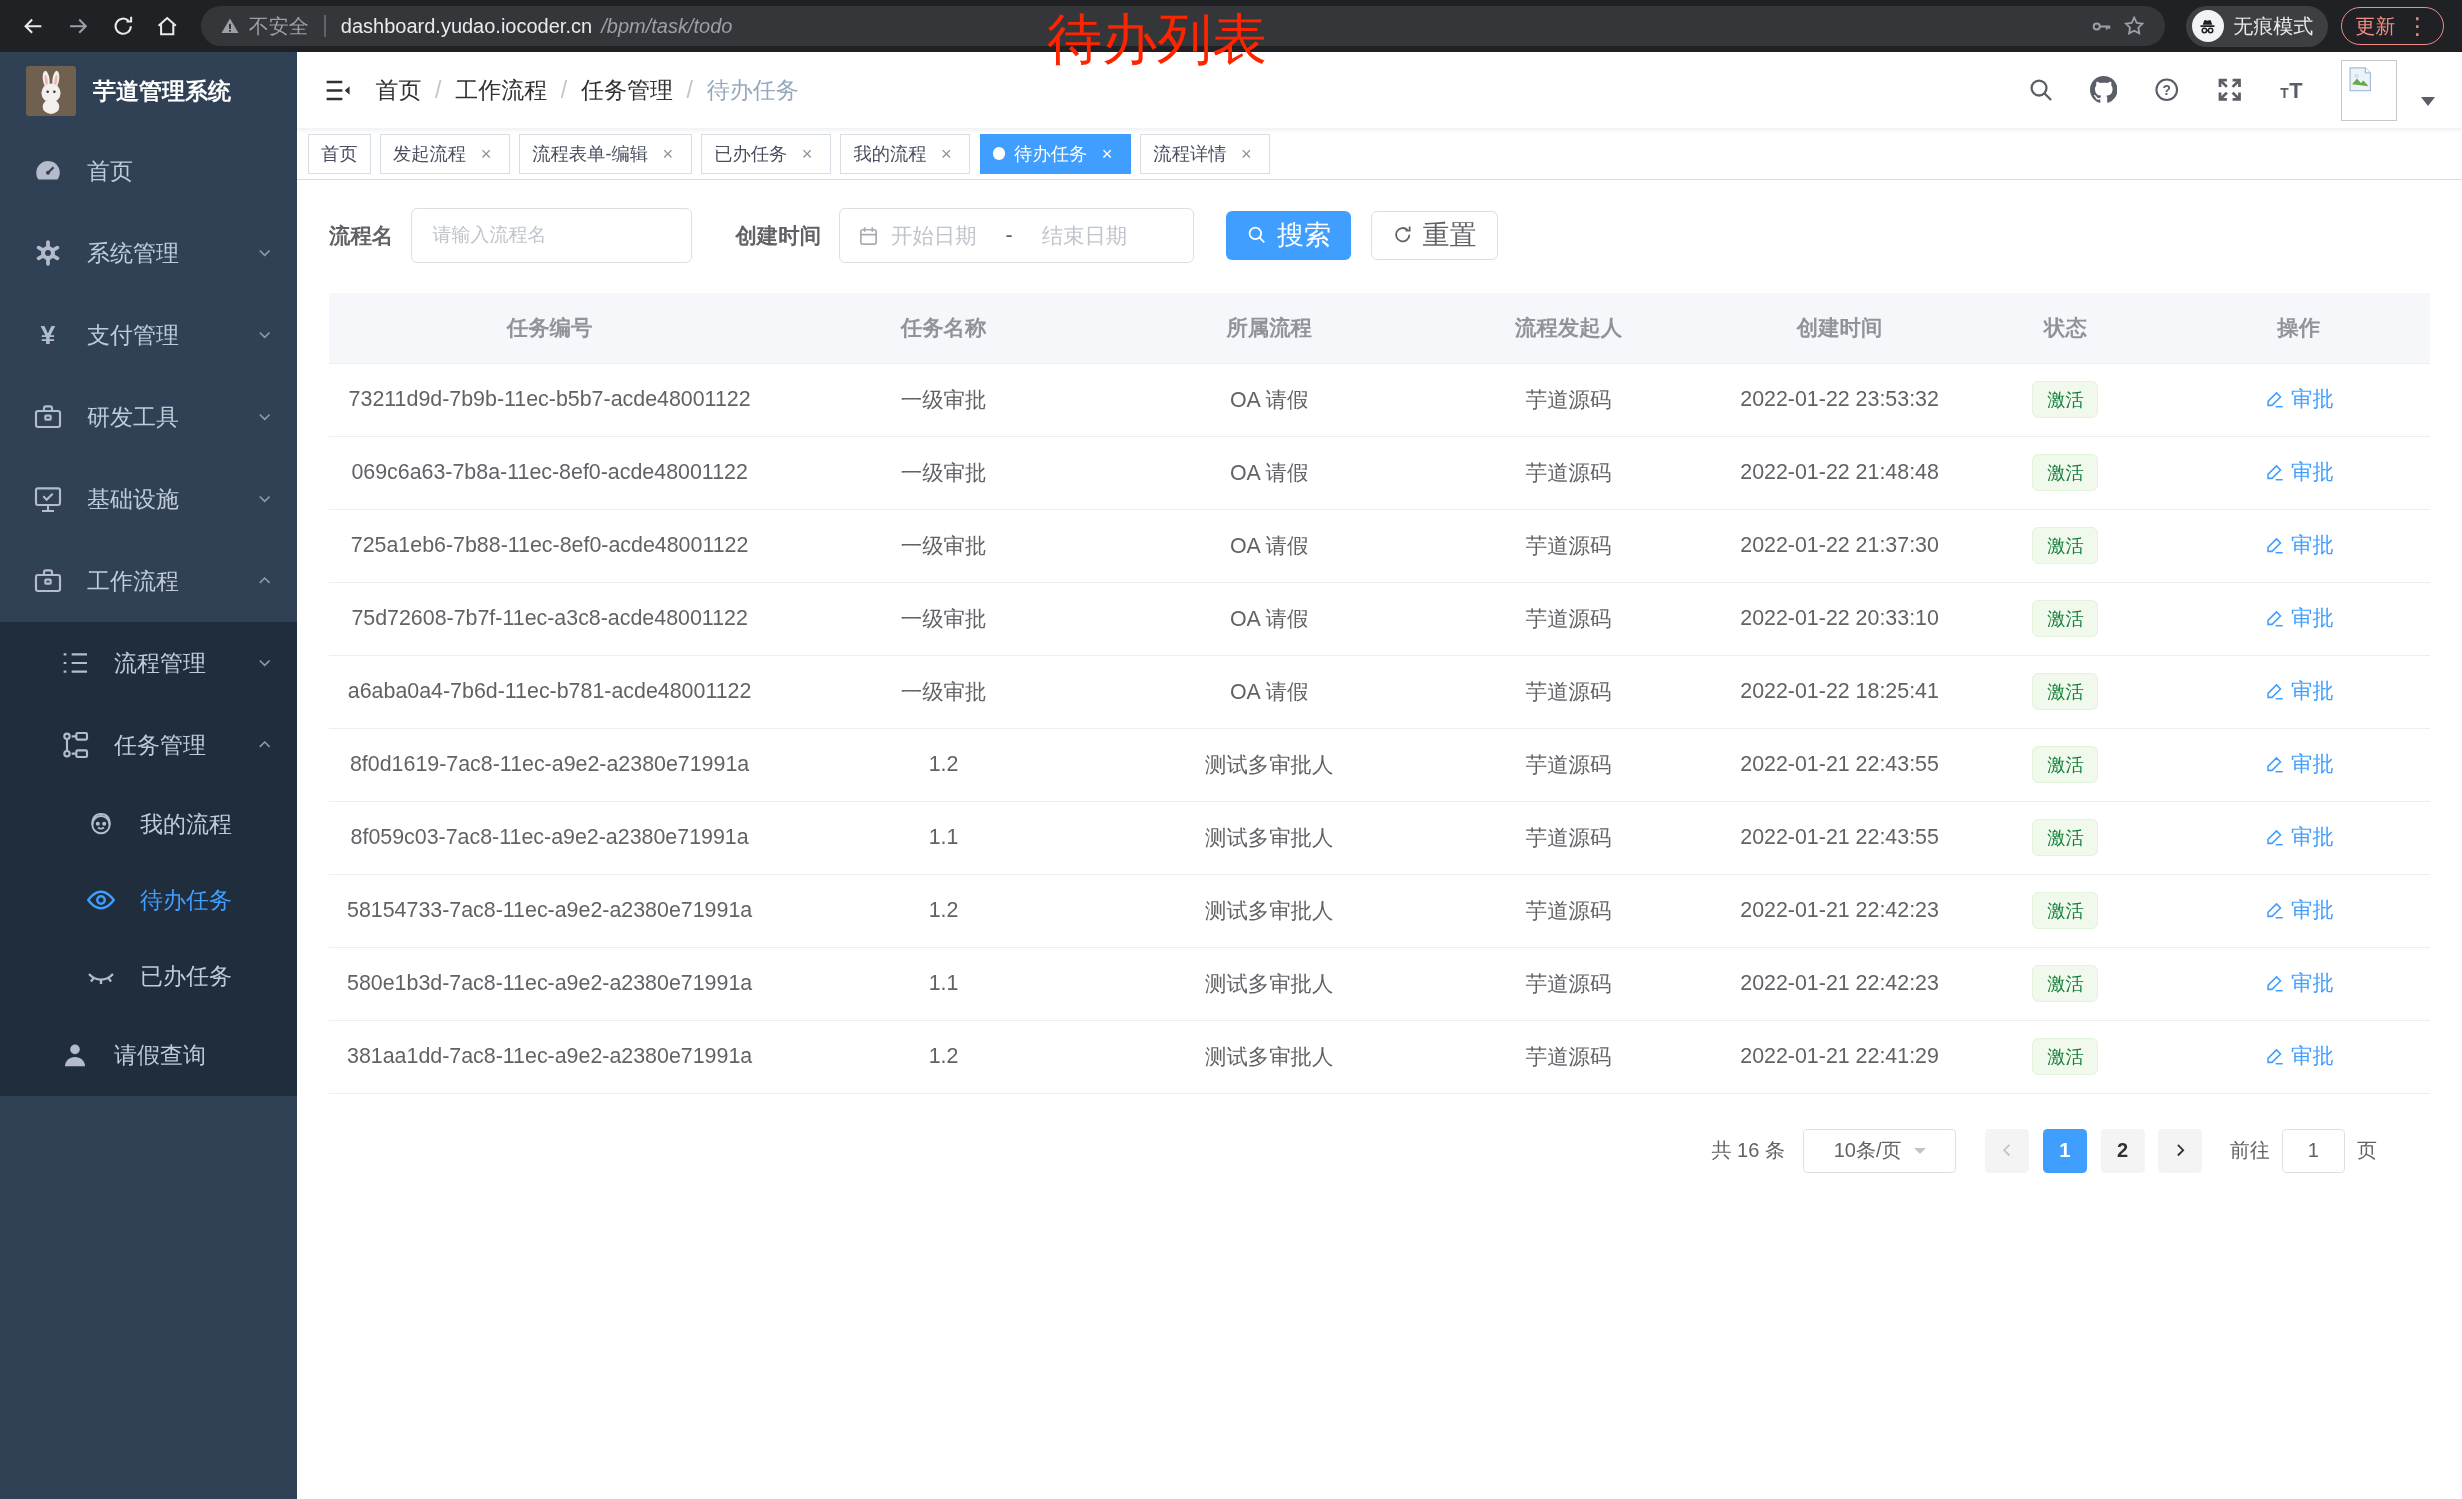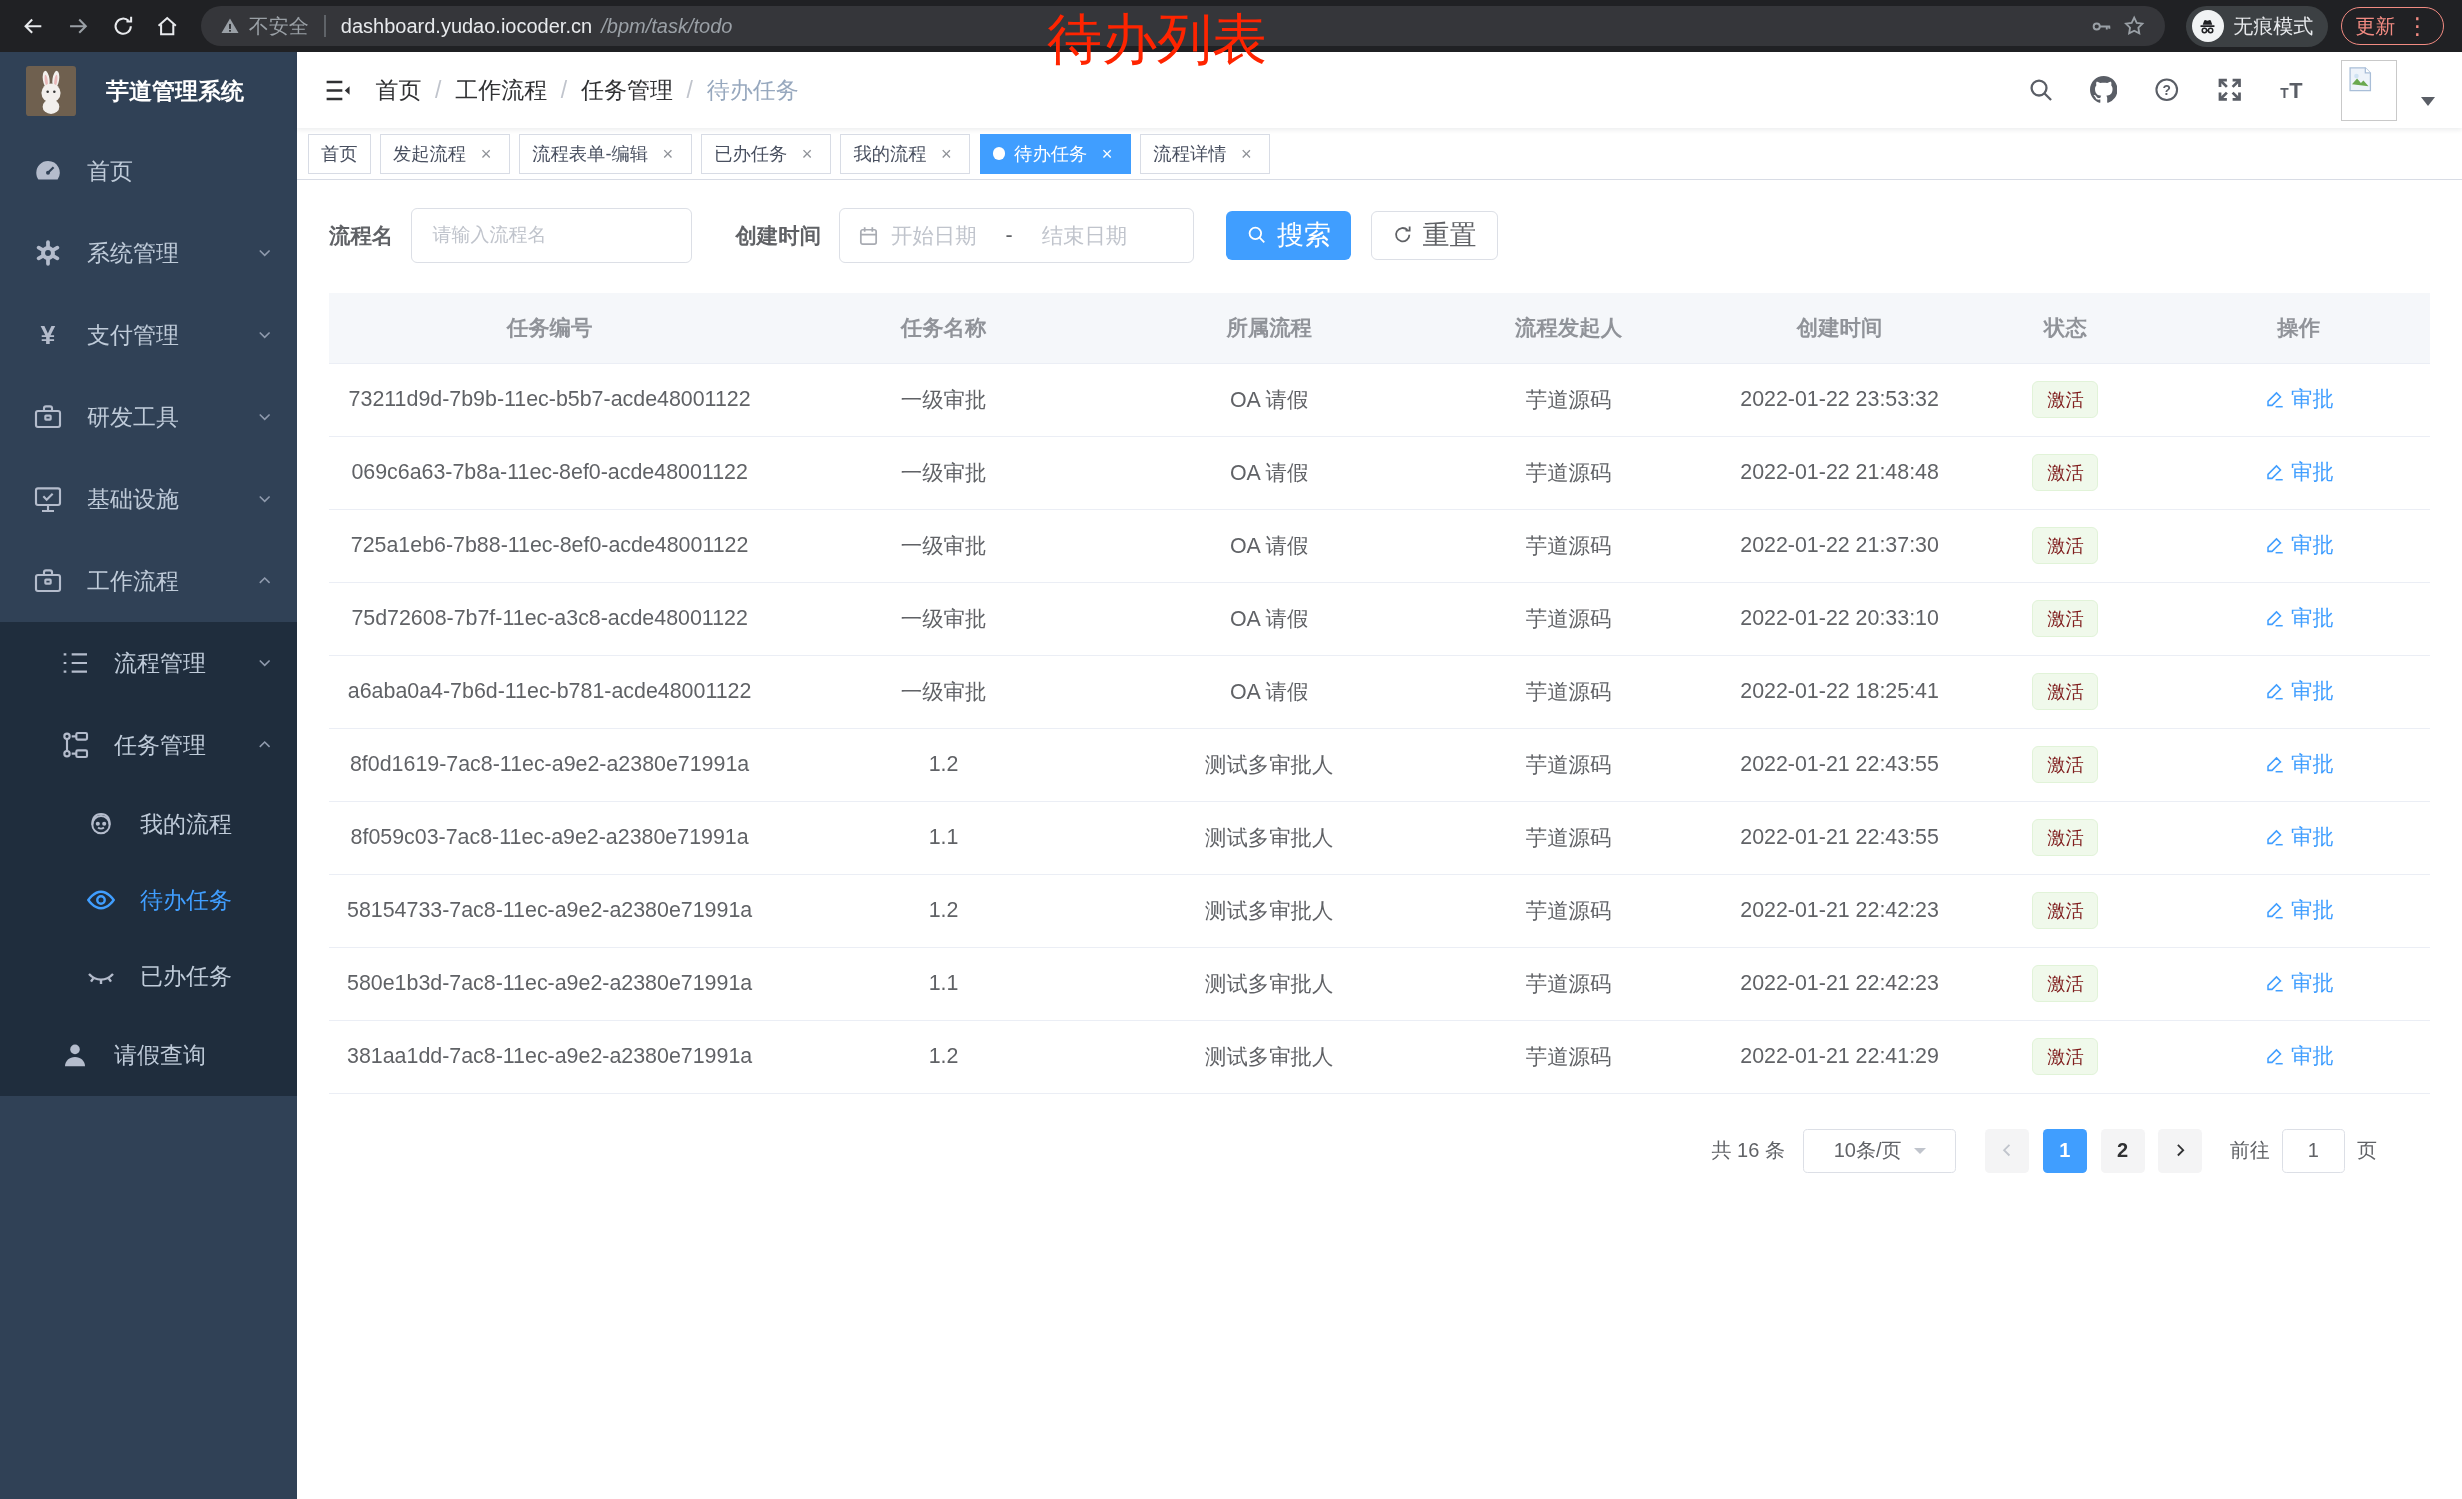--- a/index.html
+++ b/index.html
@@ -22,21 +22,21 @@
   .incog-label { color:#e8eaed; font-size:20px; }
   .update-pill { height:38px; border:1.5px solid #f28b82; border-radius:20px; color:#f28b82; font-size:20px; display:flex; align-items:center; gap:10.7px; padding:0 13.7px; margin-right:4.6px; }
   .kebab { font-size:23px; color:#f28b82; line-height:1; }
 
   
   .annotation { position:absolute; left:1047px; top:9.2px; font-size:55px; line-height:1.1; color:#ff2400; z-index:50; font-weight:500; }
 
   
   .app { display:flex; height:1448px; }
   .sidebar { width:297px; background:#304156; flex:0 0 auto; overflow:hidden; }
-  .logo-row { height:78px; display:flex; align-items:center; padding-left:26px; gap:30px; }
+  .logo-row { height:78px; display:flex; align-items:center; padding-left:26px; gap:17px; }
   .logo-img { width:50px; height:50px; border-radius:3.1px; overflow:hidden; flex:0 0 auto; }
   .app-title { color:#fff; font-size:23px; font-weight:bold; }
   .menu-item { height:82px; display:flex; align-items:center; padding:0 21.4px 0 32px; color:#bfcbd9; font-size:23px; gap:23px; cursor:pointer; }
   .menu-item .mi-svg { width:32px; height:32px; flex:0 0 auto; }
   .menu-item .arr { width:21.4px; height:21.4px; margin-left:auto; }
   .arr.up { transform:rotate(180deg); }
   .sub-block { background:#1f2d3d; }
   .lvl1 { padding-left:59px; }
   .lvl2 { padding-left:85px; height:76px; }
   .menu-item.active { color:#409eff; }
@@ -73,21 +73,21 @@
   .date-range svg { width:23px; height:23px; flex:0 0 auto; }
   .dr-sep { color:#606266; margin:0 18.3px; }
   .btn { height:49px; border-radius:6.1px; font-size:27px; display:flex; align-items:center; gap:9.2px; padding:0 20px; cursor:pointer; border:none; font-family:inherit; }
   .btn svg { width:21.4px; height:21.4px; }
   .btn-primary { background:#409eff; color:#fff; margin-left:10.7px; }
   .btn-plain { background:#fff; color:#606266; border:1.5px solid #dcdfe6; margin-left:20px; }
 
   table.grid { width:100%; border-collapse:collapse; table-layout:fixed; margin-top:30.5px; }
   .grid th { background:#f5f7fa; height:70px; color:#909399; font-weight:bold; font-size:21.4px; text-align:center; border-bottom:1.5px solid #ebeef5; }
   .grid td { height:73px; color:#606266; font-size:21.4px; text-align:center; border-bottom:1.5px solid #ebeef5; }
-  .badge { display:inline-block; padding:6.1px 13.7px; background:#f0f9eb; border:1.5px solid #e1f3d8; border-radius:6.1px; color:#7f1d1d; font-size:18.3px; line-height:1.2; }
+  .badge { display:inline-block; padding:6.1px 13.7px; background:#f0f9eb; border:1.5px solid #e1f3d8; border-radius:6.1px; color:#15803d; font-size:18.3px; line-height:1.2; }
   .op-link { color:#409eff; display:inline-flex; align-items:center; gap:6.1px; cursor:pointer; font-size:21.4px; }
   .op-link svg { width:21.4px; height:21.4px; }
 
   .pagination { display:flex; align-items:center; justify-content:flex-end; margin-top:35px; padding-right:53px; font-size:20px; color:#606266; gap:0; }
   .pg-total { margin-right:18.3px; }
   .pg-size { width:153px; height:44px; border:1.5px solid #dcdfe6; border-radius:4.6px; display:flex; align-items:center; justify-content:center; gap:12.2px; color:#606266; margin-right:29px; cursor:pointer; background:#fff; }
   .pg-size .sm-caret { width:0; height:0; border-left:6.1px solid transparent; border-right:6.1px solid transparent; border-top:6.9px solid #c0c4cc; }
   .pg-btn { min-width:44px; height:44px; background:#f4f4f5; border-radius:4.6px; display:flex; align-items:center; justify-content:center; margin-right:13.7px; color:#303133; font-weight:bold; cursor:pointer; }
   .pg-btn svg { width:18.3px; height:18.3px; }
   .pg-btn.disabled { color:#c0c4cc; }

